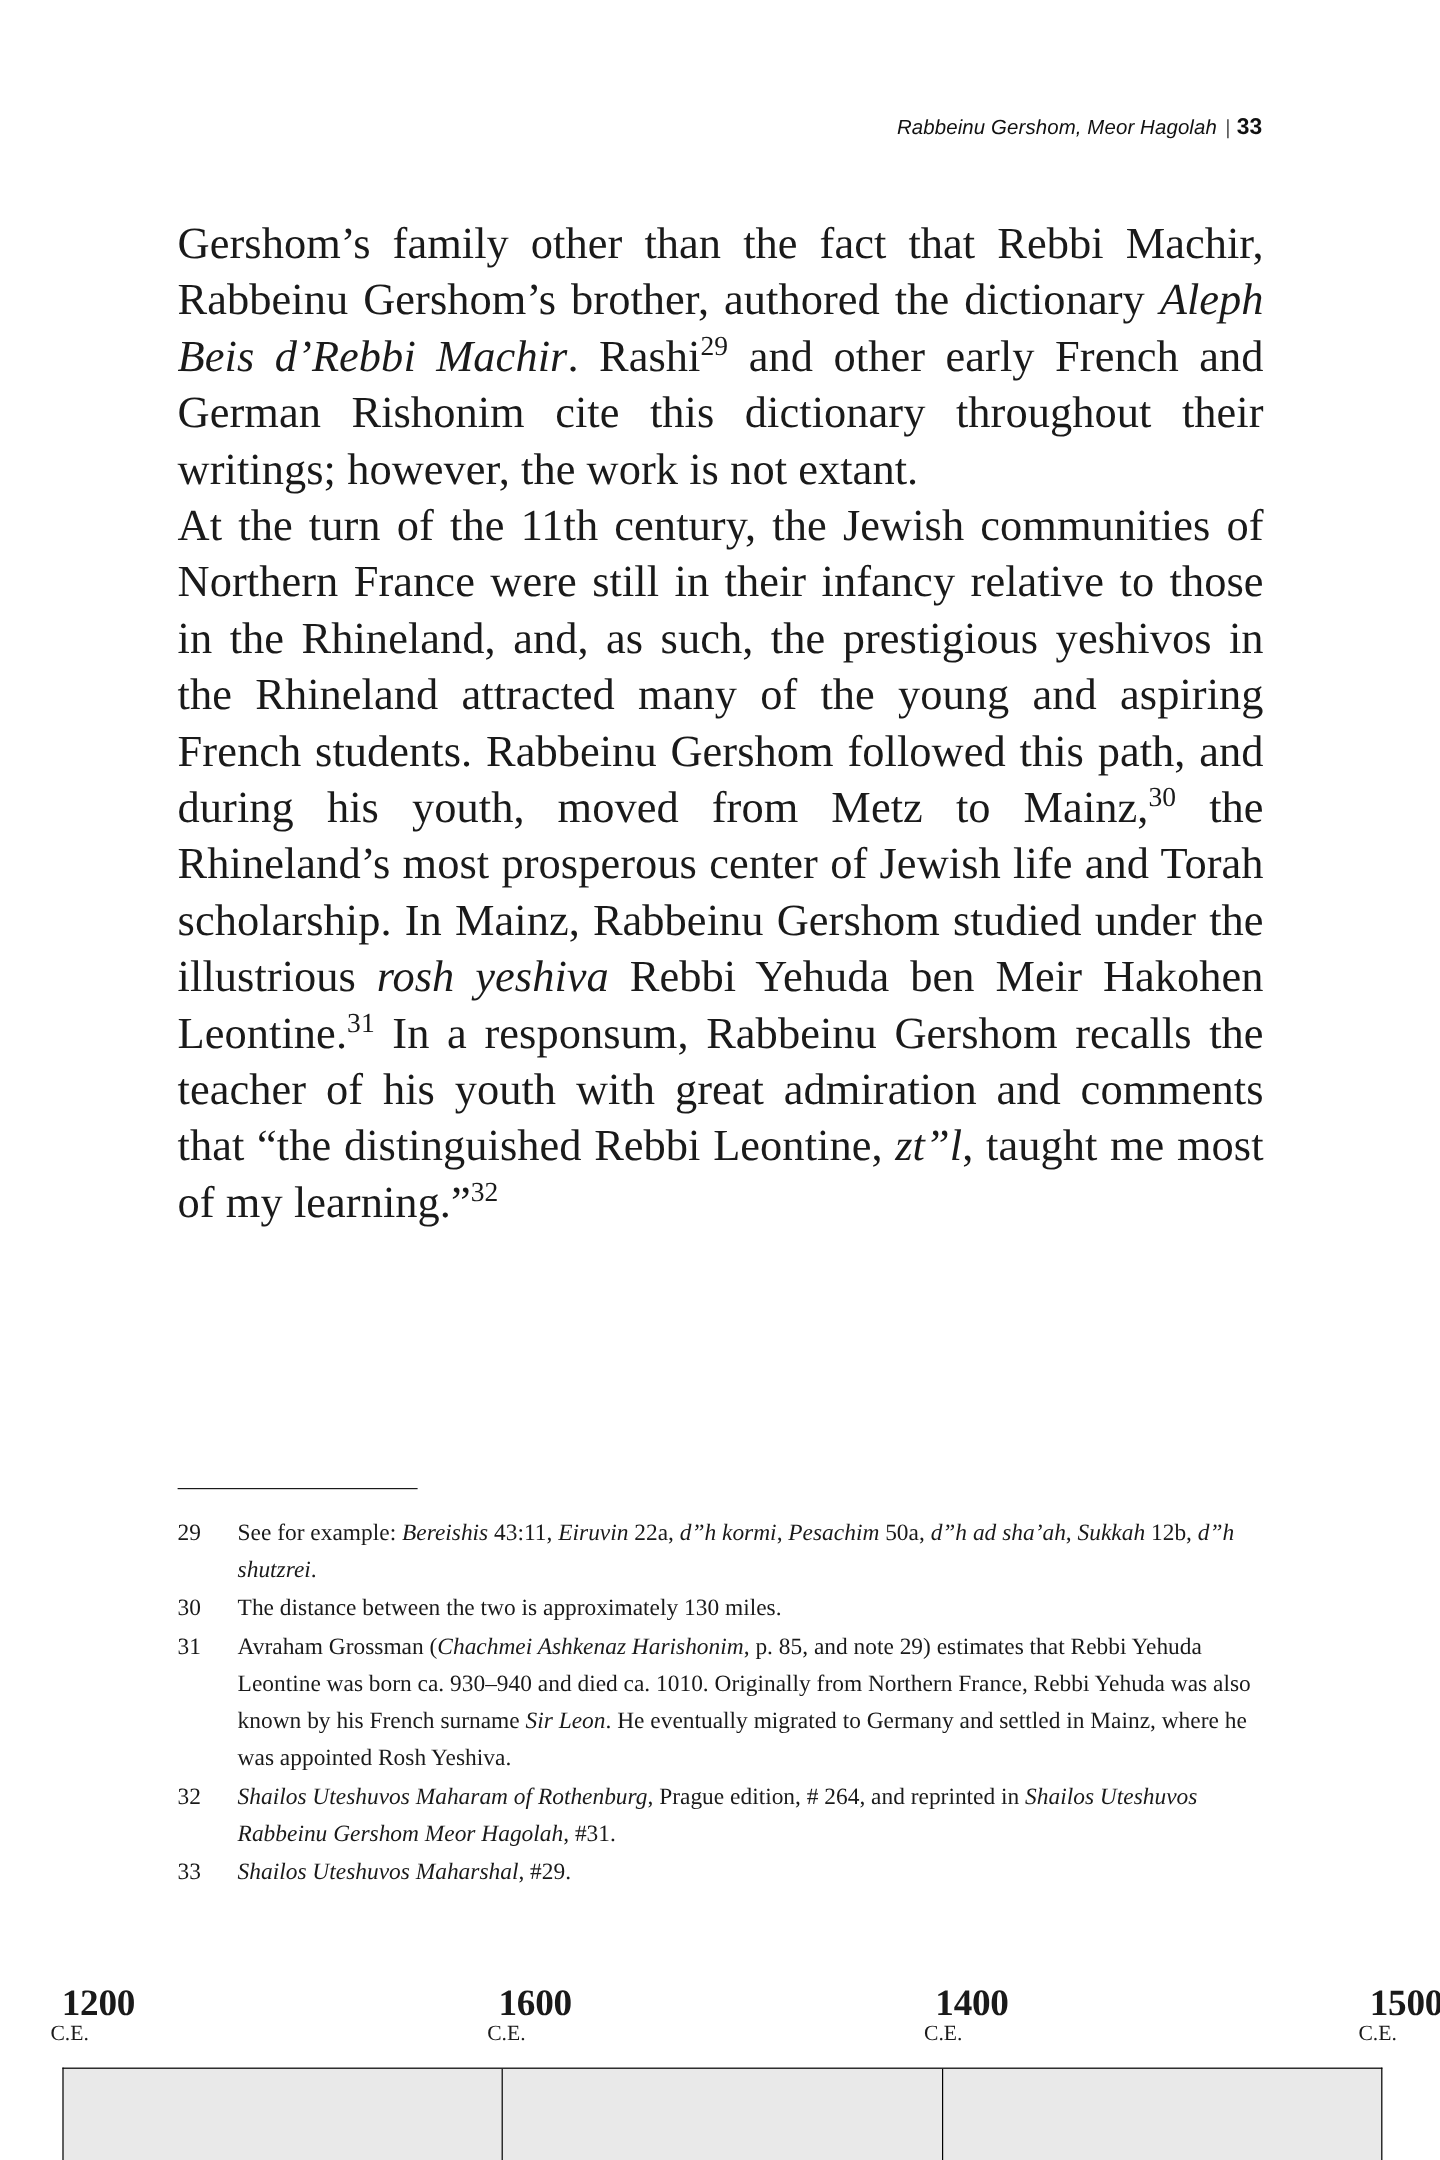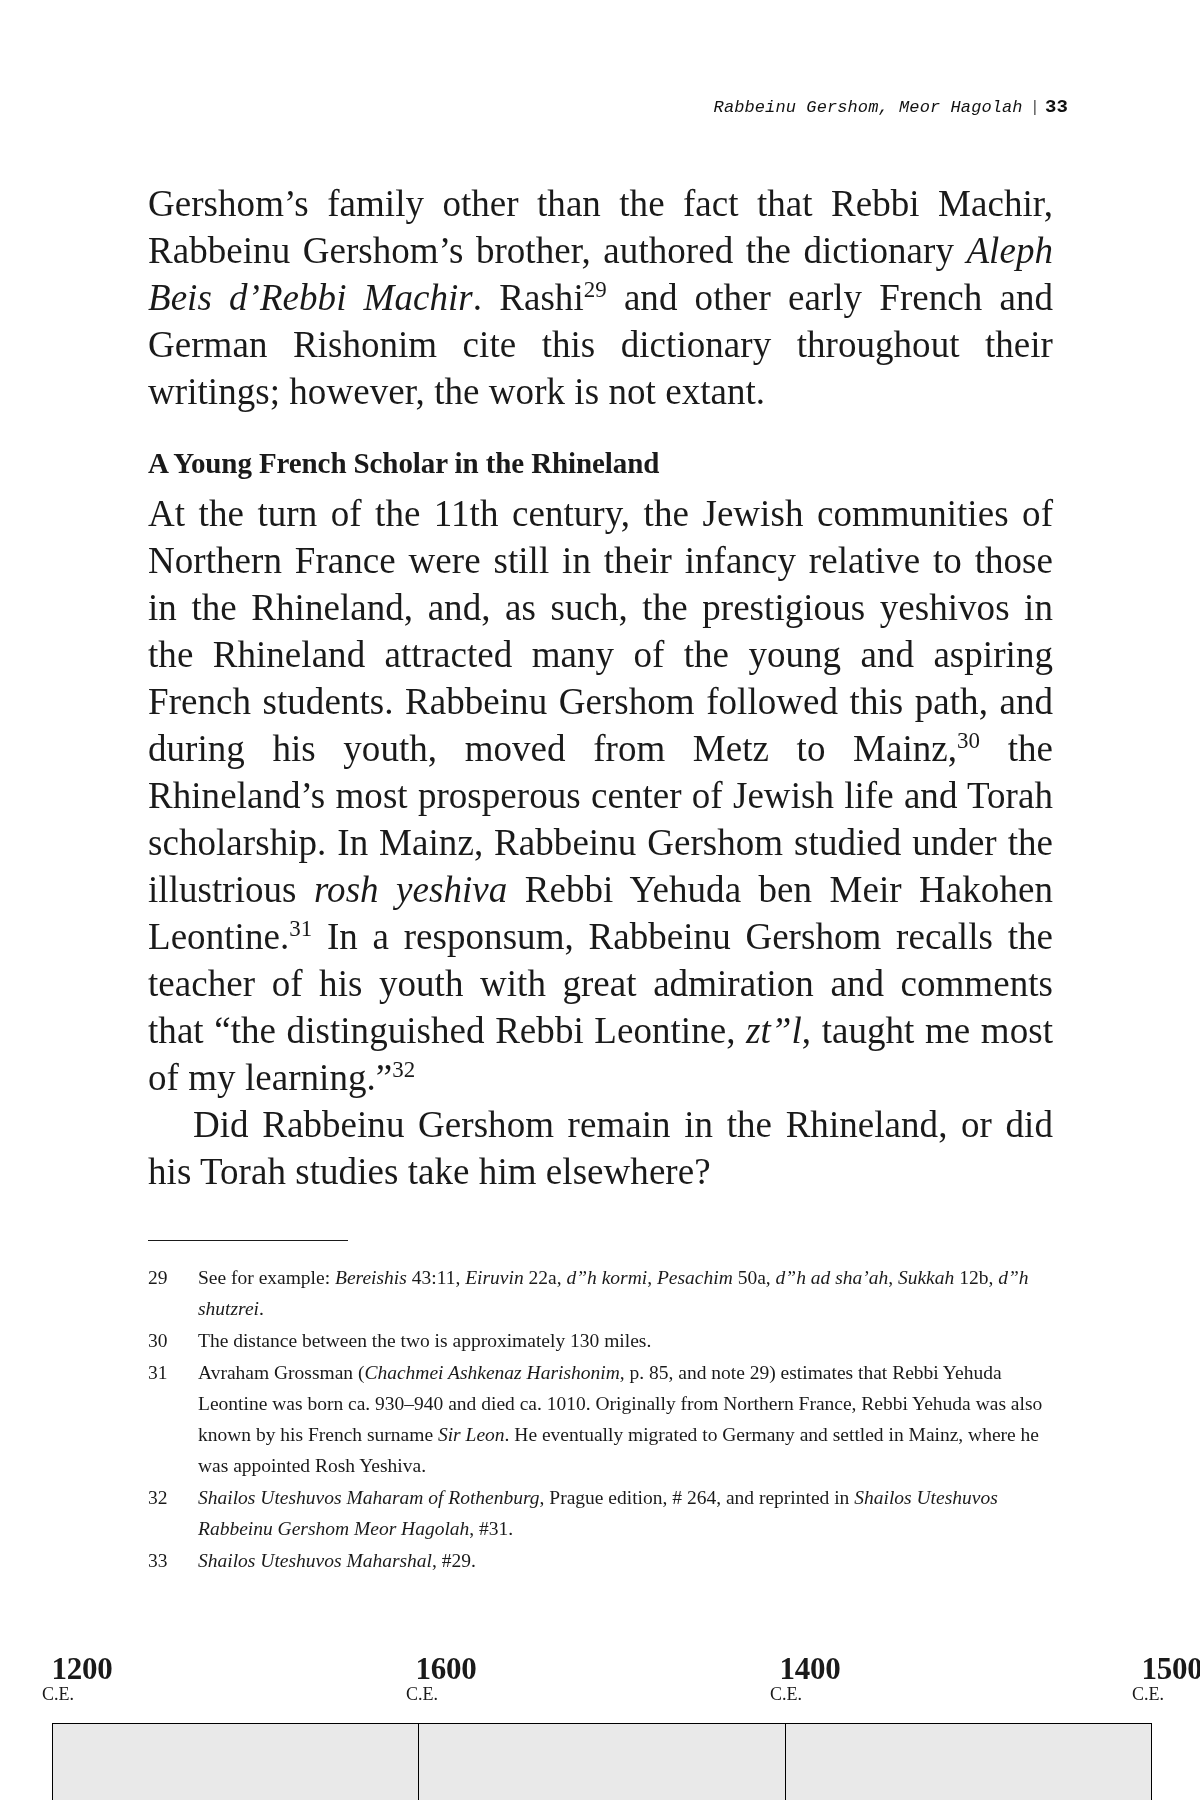--- a/index.html
+++ b/index.html
@@ -19,22 +19,22 @@
     position: relative;
     width: 1200px;
     height: 1800px;
     box-sizing: border-box;
   }
 
   
   .running-head {
     position: absolute;
     top: 96px;
-    right: 132px;
-    font-family: Liberation Mono, monospace;
+    right: 148px;
+    font-family: Liberation Sans, sans-serif;
     font-size: 17px;
     font-style: italic;
     letter-spacing: 0.1px;
     color: #111;
     white-space: nowrap;
   }
   .running-head .rh-title {
     font-style: italic;
   }
   .running-head .rh-sep {
@@ -181,25 +181,23 @@
 <div class="page">
 
   <div class="running-head">
     <span class="rh-title">Rabbeinu Gershom, Meor Hagolah</span><span class="rh-sep">|</span><span class="rh-page">33</span>
   </div>
 
   <div class="body-col">
 
     <p class="body"><span>Gershom’s family other than the fact that Rebbi Machir, Rabbeinu Gershom’s brother, authored the dictionary </span><span class="it">Aleph Beis d’Rebbi Machir</span><span>. Rashi</span><sup>29</sup><span> and other early French and German Rishonim cite this dictionary throughout their writings; however, the work is not extant.</span></p>
 
-    <h2 class="section-head">A Young French Scholar in the Rhineland</h2>
 
     <p class="body"><span>At the turn of the 11th century, the Jewish communities of Northern France were still in their infancy relative to those in the Rhineland, and, as such, the prestigious yeshivos in the Rhineland attracted many of the young and aspiring French students. Rabbeinu Gershom followed this path, and during his youth, moved from Metz to Mainz,</span><sup>30</sup><span> the Rhineland’s most prosperous center of Jewish life and Torah scholarship. In Mainz, Rabbeinu Gershom studied under the illustrious </span><span class="it">rosh yeshiva</span><span> Rebbi Yehuda ben Meir Hakohen Leontine.</span><sup>31</sup><span> In a responsum, Rabbeinu Gershom recalls the teacher of his youth with great admiration and comments that “the distinguished Rebbi Leontine, </span><span class="it">zt”l</span><span>, taught me most of my learning.”</span><sup>32</sup></p>
 
-    <p class="body indent">Did Rabbeinu Gershom remain in the Rhineland, or did his Torah studies take him elsewhere?</p>
 
 
 
   </div>
 
   <div class="footnote-rule"></div>
 
   <div class="footnotes" id="footnotes">
       <div class="fn">
         <div class="fn-num">29</div>

